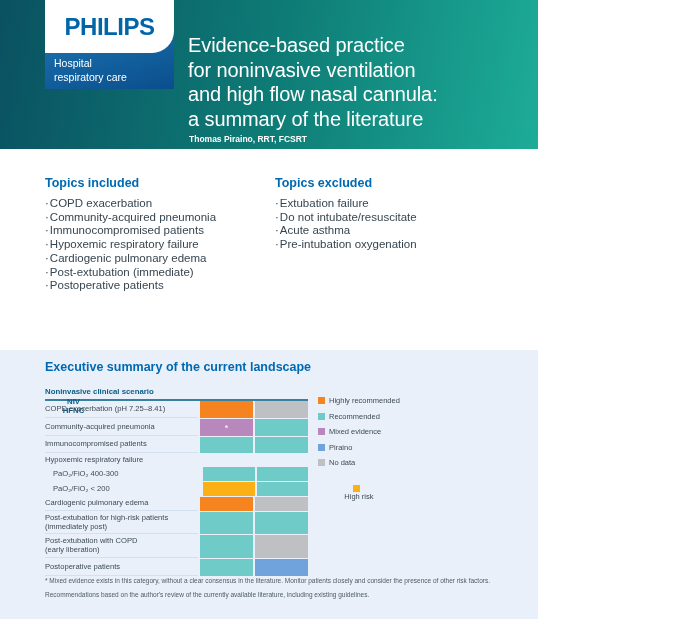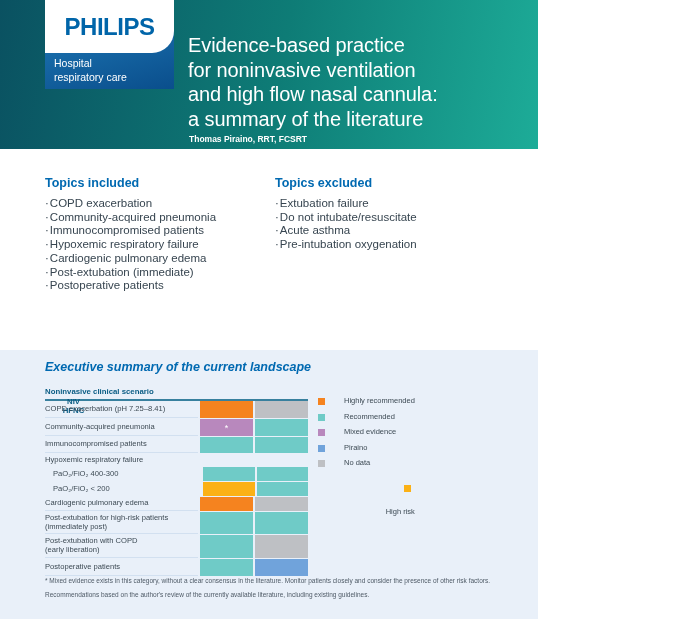--- a/index.html
+++ b/index.html
@@ -24,38 +24,38 @@
   .topics{position:absolute;top:176px;}
   .topics.included{left:45px;width:225px;}
   .topics.excluded{left:275px;width:230px;}
   .topics h2{margin:0 0 7px 0;font-size:12.5px;font-weight:700;color:#0069b1;}
   .topics ul{margin:0;padding:0;list-style:none;}
   .topics li{font-size:11.5px;line-height:13.7px;color:#374550;}
   .topics li::before{content:"·";margin-right:1px;}
 
   
   .panel{position:absolute;left:0;top:350px;width:538px;height:269px;background:#e9f0f9;}
-  .summary-heading{position:absolute;left:45px;top:10px;font-size:12.5px;font-weight:700;color:#0069b1;font-style:italic;}
+  .summary-heading{position:absolute;left:45px;top:10px;font-size:12.5px;font-weight:700;color:#0069b1;}
 
   .table{position:absolute;left:45px;top:38px;width:263px;}
   .trow{display:flex;align-items:stretch;margin-bottom:1px;}
   .tlabel{width:153px;display:flex;align-items:center;font-size:7.6px;line-height:8.6px;
           color:#3d4a54;border-bottom:1px solid #d2e0f0;white-space:pre-line;}
   .tlabel.group{border-bottom:none;font-size:7.6px;}
   .tlabel.sub{padding-left:8px;border-bottom:none;}
   .tcell{width:53px;margin-left:2px;display:flex;align-items:center;justify-content:center;}
   .tcell .mark{color:#ffffff;font-size:9px;line-height:6px;}
   .thead{border-bottom:2px solid #38809e;margin-bottom:0;height:11px;flex-direction:column;}
   .thead .tlabel{font-weight:bold;color:#0a5c84;border-bottom:none;font-size:7.8px;}
   .thead .tcell{font-weight:bold;color:#0a5c84;font-size:7.8px;background:transparent;}
   .h17{height:17px;} .h16{height:16px;} .h12{height:12px;} .h14{height:14px;}
   .h22{height:22px;} .h23{height:23px;}
 
   .legend{position:absolute;left:318px;top:46px;}
-  .legend-item{display:flex;align-items:flex-end;margin-bottom:6.5px;gap:15px;}
+  .legend-item{display:flex;align-items:center;margin-bottom:6.5px;}
   .legend-item.gap-top{margin-top:18px;flex-direction:column;}
   .swatch{width:7px;height:7px;margin-right:4px;flex:none;}
   .legend-label{font-size:7.5px;color:#3d4a54;}
 
   .footnotes{position:absolute;left:45px;top:224px;width:470px;}
   .footnote{font-size:6.5px;color:#4e5a66;line-height:14px;}
 </style>
 </head>
 <body>
 

